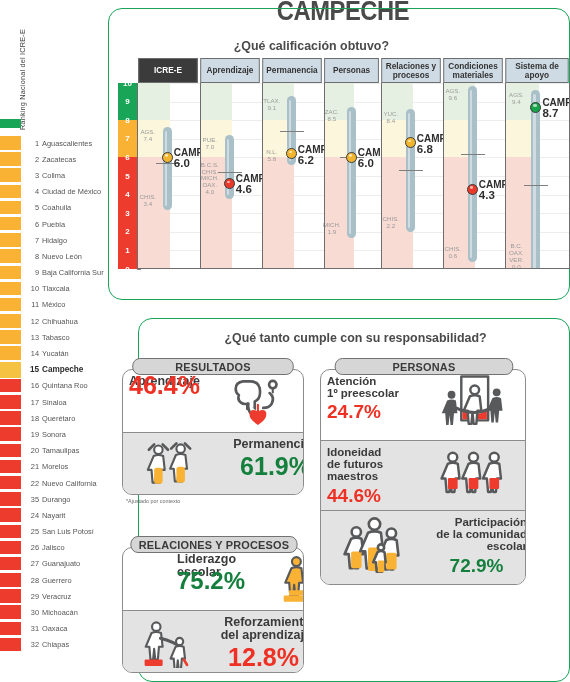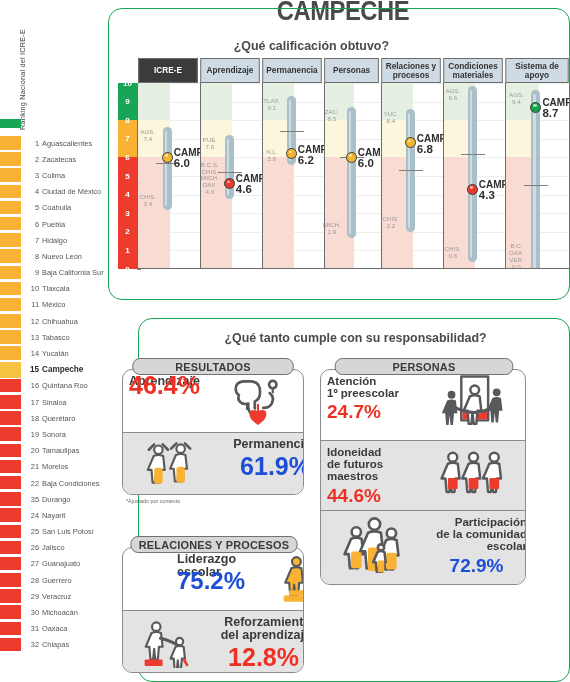--- a/index.html
+++ b/index.html
@@ -199,21 +199,21 @@
     font-family: "Liberation Sans Narrow", "Liberation Sans", sans-serif;
     font-weight: bold; color: #3a3a3a;
     line-height: 1.05; white-space: pre-line;
   }
   .cellval {
     position: absolute;
     font-family: "Liberation Sans Narrow", "Liberation Sans", sans-serif;
     font-weight: bold; line-height: 1;
   }
   .v-red   { color: #ee3124; }
-  .v-amber { color: #1d4ed8; }
+  .v-amber { color: #15803d; }
   .v-green { color: #00a651; }
 
   .icon-holder { position: absolute; }
 
   .footnote {
     position: absolute;
     font-size: 5.4px; color: #6a6a6a; white-space: nowrap;
   }
 </style>
 </head>
@@ -326,21 +326,21 @@
           <div class="rank-name">Tamaulipas</div>
         </div>
         <div class="rank-row">
           <div class="rank-swatch" style="background: rgb(237, 59, 46);"></div>
           <div class="rank-num">21</div>
           <div class="rank-name">Morelos</div>
         </div>
         <div class="rank-row">
           <div class="rank-swatch" style="background: rgb(237, 59, 46);"></div>
           <div class="rank-num">22</div>
-          <div class="rank-name">Baja Condiciones</div>
+          <div class="rank-name">Nuevo California</div>
         </div>
         <div class="rank-row">
           <div class="rank-swatch" style="background: rgb(237, 59, 46);"></div>
           <div class="rank-num">35</div>
           <div class="rank-name">Durango</div>
         </div>
         <div class="rank-row">
           <div class="rank-swatch" style="background: rgb(237, 59, 46);"></div>
           <div class="rank-num">24</div>
           <div class="rank-name">Nayarit</div>

